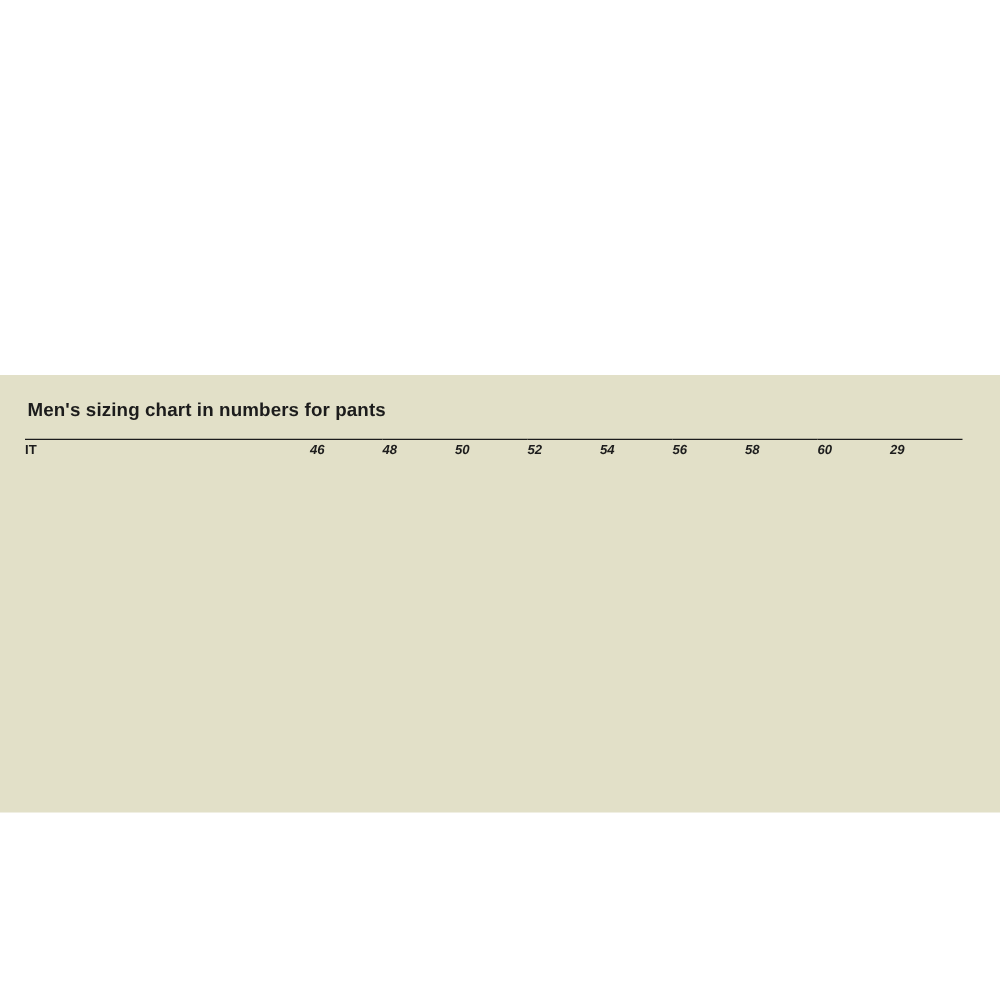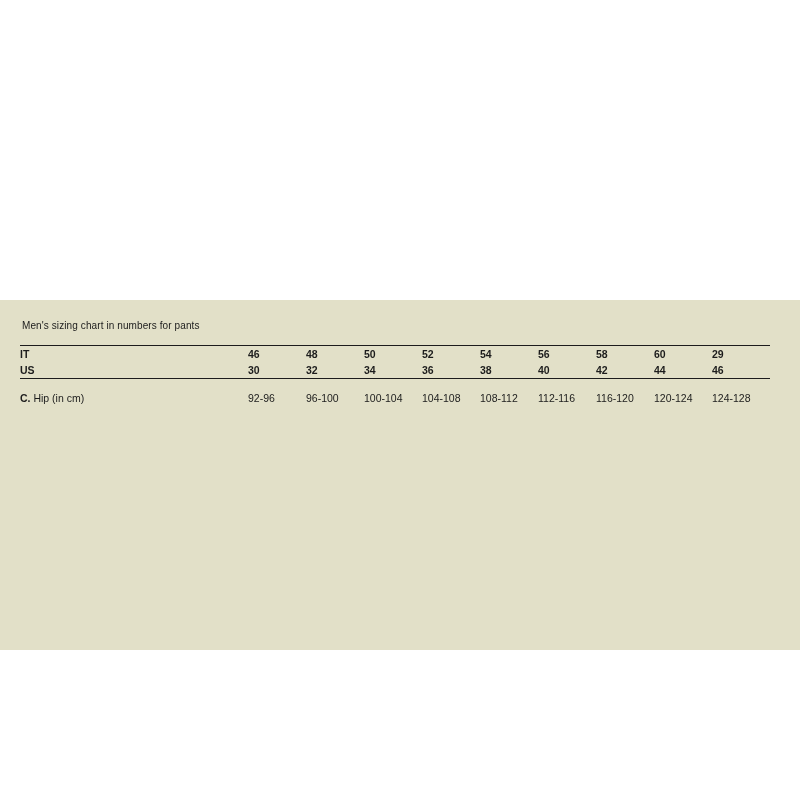--- a/index.html
+++ b/index.html
@@ -21,22 +21,22 @@
     position: absolute;
     left: 0;
     top: 300px;
     width: 800px;
     height: 350px;
     background: #e2e0c8;
     box-sizing: border-box;
     padding: 14px 18px 0 18px;
   }
   .chart-title {
-    font-size: 10px;
-    font-weight: normal;
+    font-size: 15px;
+    font-weight: bold;
     color: #1c1c1c;
     letter-spacing: 0.1px;
     margin: 6px 0 14px 4px;
   }
   table.size-table {
     border-collapse: collapse;
     width: 748px;
     margin-left: 2px;
     table-layout: fixed;
   }
@@ -46,20 +46,21 @@
     padding: 2px 0 2px 0;
     vertical-align: bottom;
     white-space: nowrap;
   }
   td.label-cell {
     width: 228px;
     padding-left: 2px;
   }
   td.val-cell {
     width: 58px;
+    font-style: italic;
   }
   .row-topline td {
     border-top: 1.3px solid #1c1c1c;
   }
   .row-botline td {
     border-bottom: 1.3px solid #1c1c1c;
   }
   .bold {
     font-weight: bold;
   }
@@ -87,47 +88,23 @@
           <td class="val-cell bold">50</td>
           <td class="val-cell bold">52</td>
           <td class="val-cell bold">54</td>
           <td class="val-cell bold">56</td>
           <td class="val-cell bold">58</td>
           <td class="val-cell bold">60</td>
           <td class="val-cell bold">29</td>
         </tr>
 
 
-        <tr class="row-botline">
-          <td class="label-cell lbl-bold">US</td>
-          <td class="val-cell bold">30</td>
-          <td class="val-cell bold">32</td>
-          <td class="val-cell bold">34</td>
-          <td class="val-cell bold">36</td>
-          <td class="val-cell bold">38</td>
-          <td class="val-cell bold">40</td>
-          <td class="val-cell bold">42</td>
-          <td class="val-cell bold">44</td>
-          <td class="val-cell bold">46</td>
-        </tr>
 
         <tr class="spacer-row">
           <td colspan="10"></td>
         </tr>
 
 
-        <tr>
-          <td class="label-cell"><span class="lbl-bold">C.</span><span> Hip (in cm)</span></td>
-          <td class="val-cell">92-96</td>
-          <td class="val-cell">96-100</td>
-          <td class="val-cell">100-104</td>
-          <td class="val-cell">104-108</td>
-          <td class="val-cell">108-112</td>
-          <td class="val-cell">112-116</td>
-          <td class="val-cell">116-120</td>
-          <td class="val-cell">120-124</td>
-          <td class="val-cell">124-128</td>
-        </tr>
 
       </tbody>
     </table>
   </div>
 </div>
 
 </body></html>

